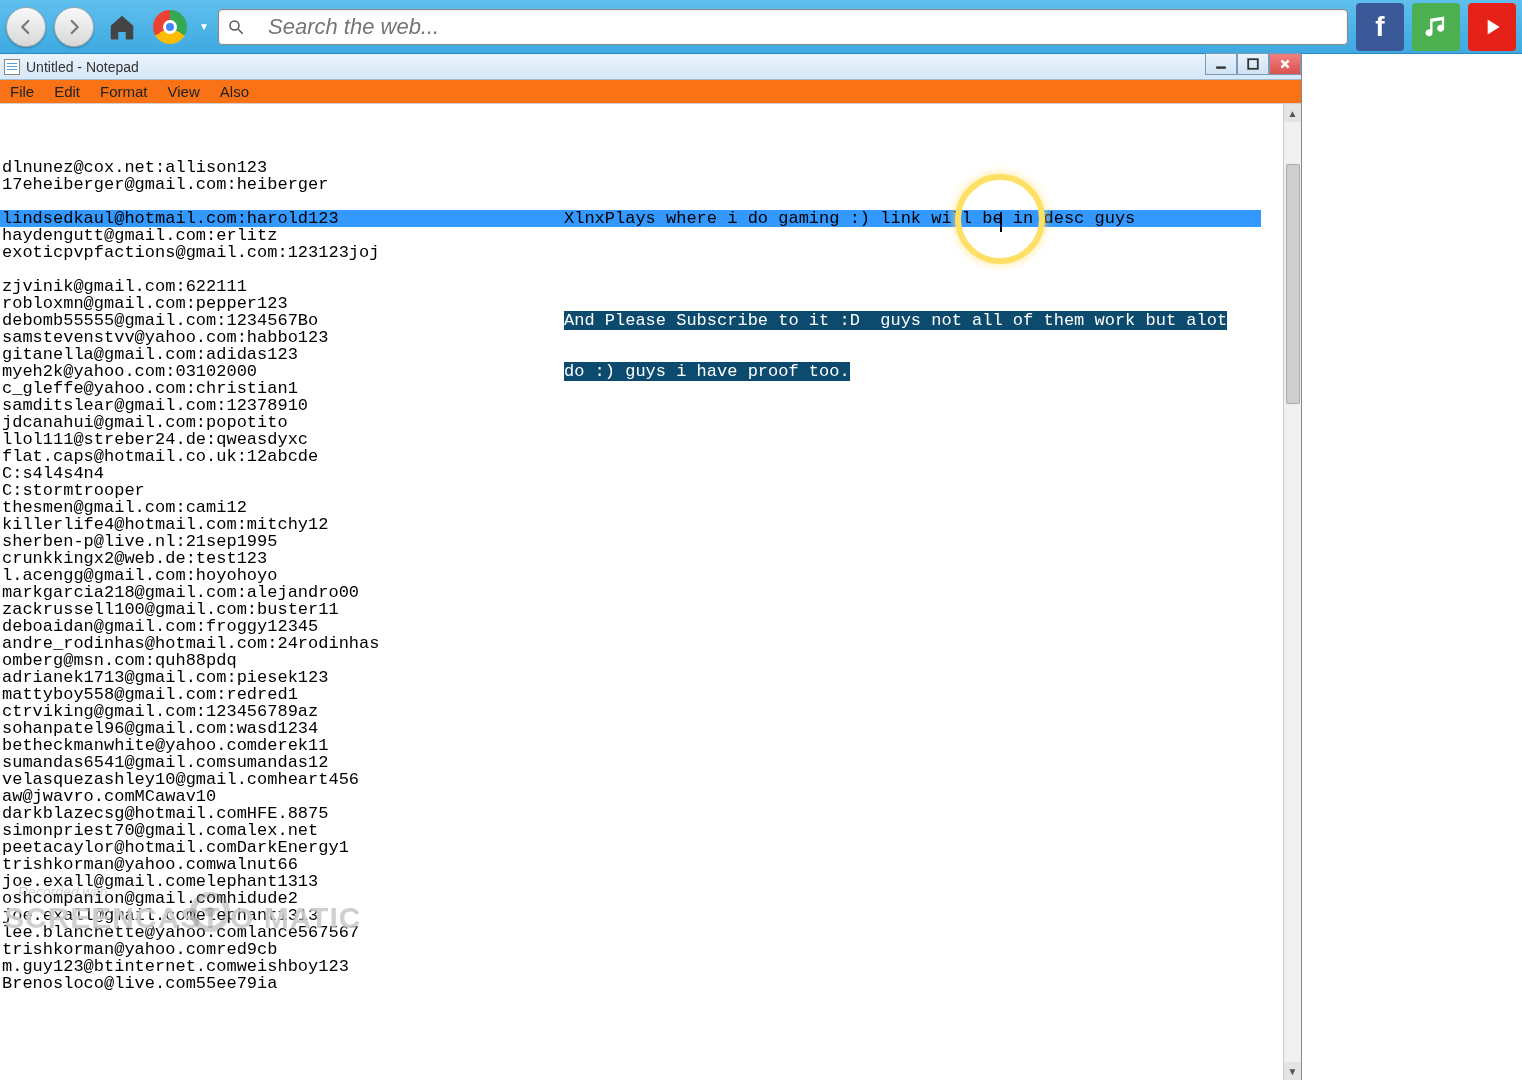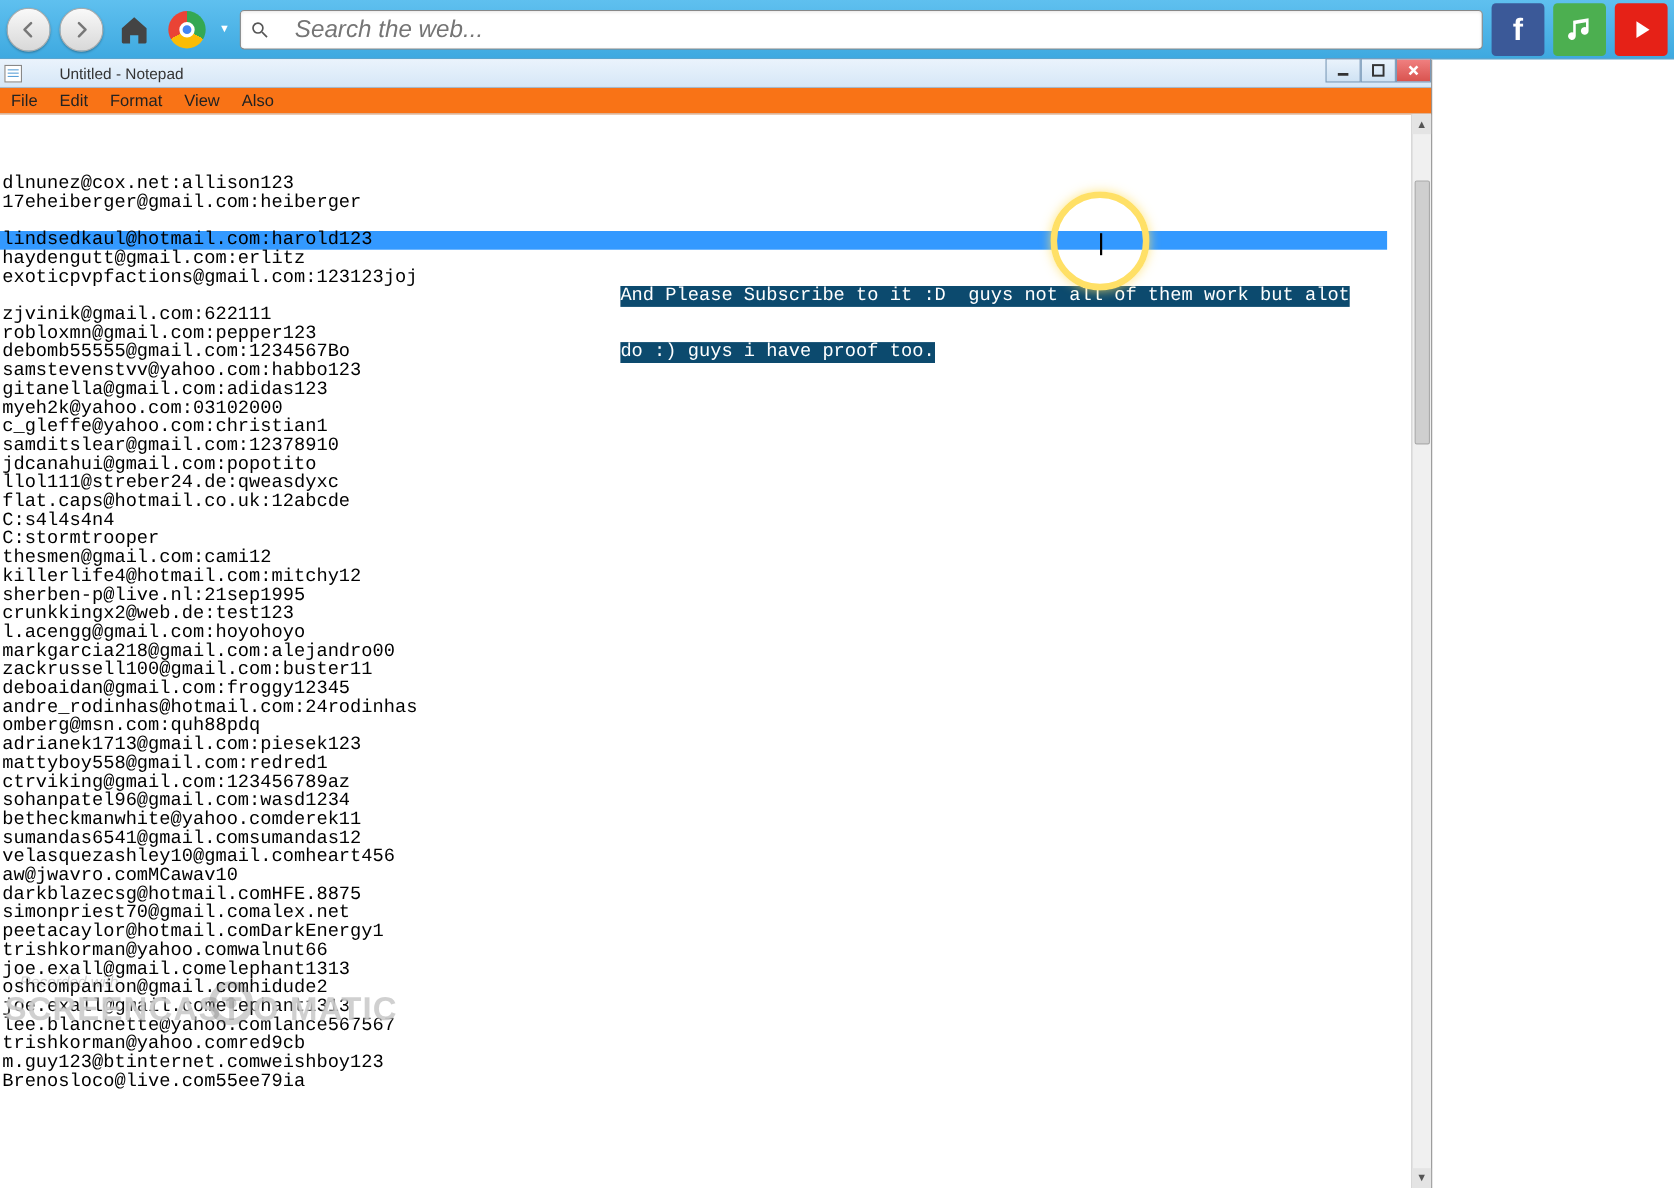--- a/index.html
+++ b/index.html
@@ -104,21 +104,21 @@
   }
   .titlebar-icon {
     width:16px; height:16px;
     background:#fff; border:1px solid #888;
     margin-right:6px;
     position:relative;
   }
   .titlebar-icon::before{
     content:""; position:absolute; left:2px; top:3px; width:10px; height:1px; background:#5aa0d8; box-shadow: 0 3px 0 #5aa0d8, 0 6px 0 #5aa0d8;
   }
-  .title-text { font-size:14px; color:#333;margin-left:28px; }
+  .title-text { font-size:14px; color:#333; }
   .win-controls {
     position:absolute; right:0; top:-1px;
     display:flex;
   }
   .win-btn {
     width:32px; height:22px;
     border:1px solid #7a9ab8;
     background: linear-gradient(to bottom,#eaf3fc,#cfe2f3);
     display:flex; align-items:center; justify-content:center;
     font-size:12px; color:#333;
@@ -318,20 +318,21 @@
     <div class="menu-item">View</div>
     <div class="menu-item">Also</div>
   </div>
 
   <div class="text-area">
     <div class="sel-row"></div>
     <div class="lines-wrap" id="lines-wrap"><div class="line">dlnunez@cox.net:allison123</div><div class="line">17eheiberger@gmail.com:heiberger</div><div class="line">&nbsp;</div><div class="line">lindsedkaul@hotmail.com:harold123</div><div class="line">haydengutt@gmail.com:erlitz</div><div class="line">exoticpvpfactions@gmail.com:123123joj</div><div class="line sel-line-text">lordbreydo@gmail.com:valleyforge</div><div class="line">zjvinik@gmail.com:622111</div><div class="line">robloxmn@gmail.com:pepper123</div><div class="line">debomb55555@gmail.com:1234567Bo</div><div class="line">samstevenstvv@yahoo.com:habbo123</div><div class="line">gitanella@gmail.com:adidas123</div><div class="line">myeh2k@yahoo.com:03102000</div><div class="line">c_gleffe@yahoo.com:christian1</div><div class="line">samditslear@gmail.com:12378910</div><div class="line">jdcanahui@gmail.com:popotito</div><div class="line">llol111@streber24.de:qweasdyxc</div><div class="line">flat.caps@hotmail.co.uk:12abcde</div><div class="line">C:s4l4s4n4</div><div class="line">C:stormtrooper</div><div class="line">thesmen@gmail.com:cami12</div><div class="line">killerlife4@hotmail.com:mitchy12</div><div class="line">sherben-p@live.nl:21sep1995</div><div class="line">crunkkingx2@web.de:test123</div><div class="line">l.acengg@gmail.com:hoyohoyo</div><div class="line">markgarcia218@gmail.com:alejandro00</div><div class="line">zackrussell100@gmail.com:buster11</div><div class="line">deboaidan@gmail.com:froggy12345</div><div class="line">andre_rodinhas@hotmail.com:24rodinhas</div><div class="line">omberg@msn.com:quh88pdq</div><div class="line">adrianek1713@gmail.com:piesek123</div><div class="line">mattyboy558@gmail.com:redred1</div><div class="line">ctrviking@gmail.com:123456789az</div><div class="line">sohanpatel96@gmail.com:wasd1234</div><div class="line">betheckmanwhite@yahoo.comderek11</div><div class="line">sumandas6541@gmail.comsumandas12</div><div class="line">velasquezashley10@gmail.comheart456</div><div class="line">aw@jwavro.comMCawav10</div><div class="line">darkblazecsg@hotmail.comHFE.8875</div><div class="line">simonpriest70@gmail.comalex.net</div><div class="line">peetacaylor@hotmail.comDarkEnergy1</div><div class="line">trishkorman@yahoo.comwalnut66</div><div class="line">joe.exall@gmail.comelephant1313</div><div class="line">oshcompanion@gmail.comhidude2</div><div class="line">joe.exall@gmail.comelephant1313</div><div class="line">lee.blanchette@yahoo.comlance567567</div><div class="line">trishkorman@yahoo.comred9cb</div><div class="line">m.guy123@btinternet.comweishboy123</div><div class="line">Brenosloco@live.com55ee79ia</div></div>
 
     <div class="right-block">
       <div class="line">&nbsp;</div>
+      <div class="line">XlnxPlays where i do gaming :) link will be in desc guys</div>
       <div class="line">&nbsp;</div>
       <div class="line"><span class="sel">And Please Subscribe to it :D  guys not all of them work but alot</span></div>
       <div class="line"><span class="sel">do :) guys i have proof too.</span></div>
     </div>
 
     <div class="caret-highlight" style="left:955px; top:70px;"></div>
     <div class="text-caret" style="left:1000px; top:108px;"></div>
   </div>
 
   <div class="notepad-scroll">

